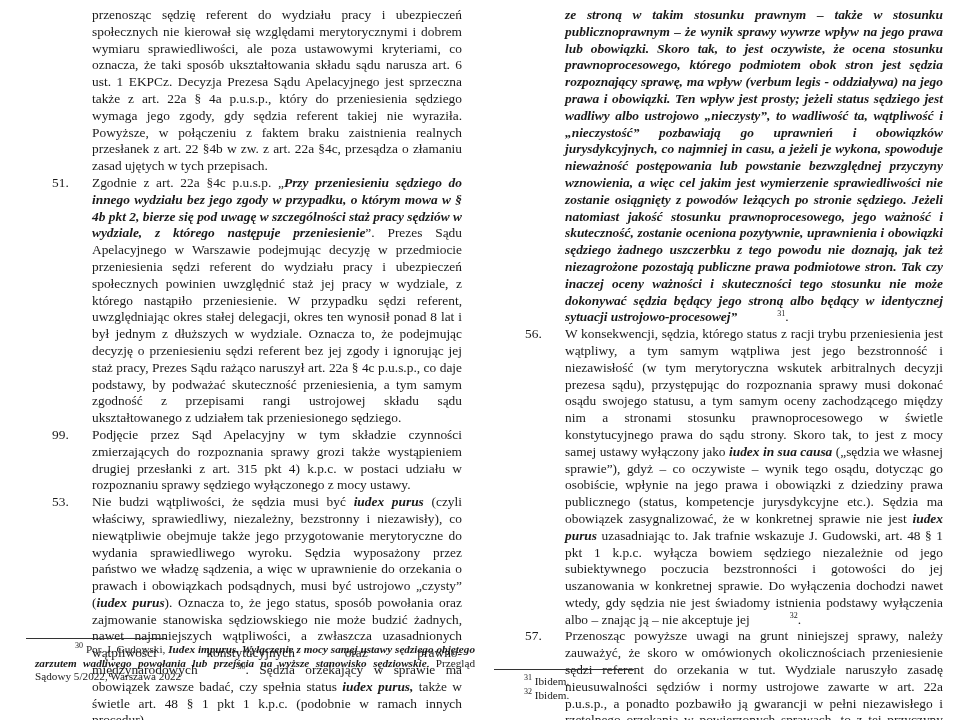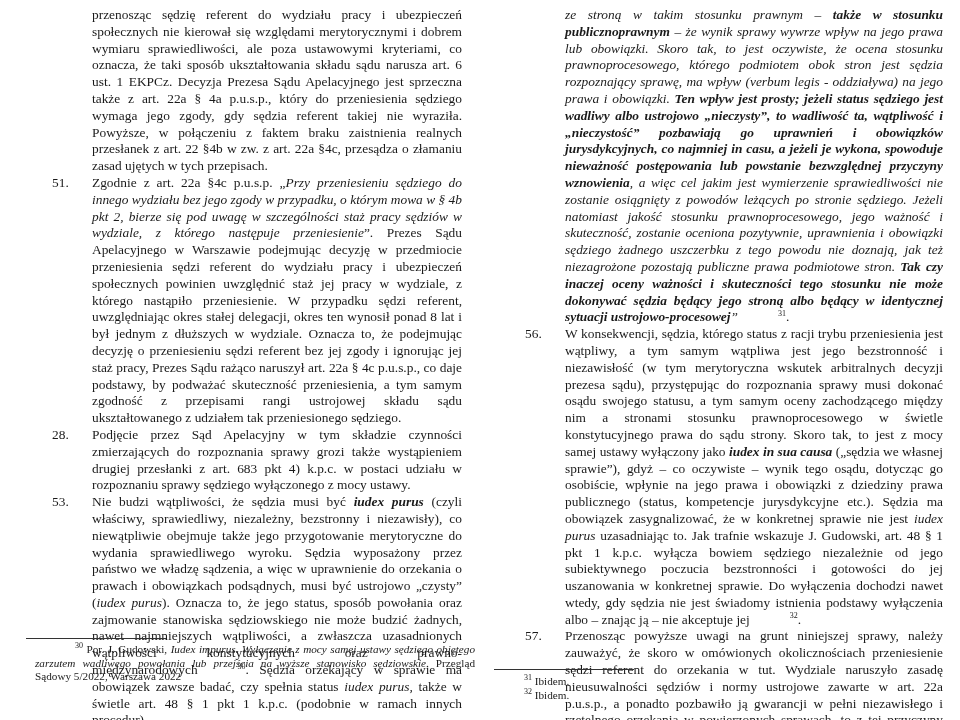--- a/index.html
+++ b/index.html
@@ -7,39 +7,39 @@
          font-family:"Liberation Serif", serif; color:#1a1a1a; }
   .page { position:absolute; top:0; height:720px; box-sizing:border-box; }
   #page-left { left:12px; width:480px; }
   #page-right { left:480px; width:480px; }
   .body-text { position:absolute; font-size:13.4px; line-height:16.8px; text-align:justify; }
   #page-left .body-text { left:40px; top:7px; width:410px; }
   #page-right .body-text { left:45px; top:7px; width:418px; }
   .para { position:relative; margin:0; padding-left:40px; }
   .num { position:absolute; left:0; top:0; }
   .b { font-weight:normal; }
-  .i { font-style:italic; }
+  .i { font-style:italic;font-weight:bold; }
   .bi { font-weight:bold; font-style:italic; }
   sup { font-size:8px; line-height:0; vertical-align:super;padding-left:40px; }
   .fn-rule { position:absolute; height:0; border-top:1px solid #333; width:140px; }
   #page-left .fn-rule { left:14px; top:638px; }
   #page-right .fn-rule { left:14px; top:669px; }
   .footnotes { position:absolute; font-size:11.2px; line-height:13.5px; text-align:justify; }
   #page-left .footnotes { left:14px; top:643px; width:440px;margin-left:9px; }
   #page-right .footnotes { left:4px; top:675px; width:300px; }
   .fn { margin:0; }
 </style>
 </head>
 <body>
 
 <div class="page" id="page-left">
   <div class="body-text">
       <p class="para"><span>przenosząc sędzię referent do wydziału pracy i ubezpieczeń społecznych nie kierował się względami merytorycznymi i dobrem wymiaru sprawiedliwości, ale poza ustawowymi kryteriami, co oznacza, że taki sposób ukształtowania składu sądu narusza art. 6 ust. 1 EKPCz. Decyzja Prezesa Sądu Apelacyjnego jest sprzeczna także z art. 22a § 4a p.u.s.p., który do przeniesienia sędziego wymaga jego zgody, gdy sędzia referent takiej nie wyraziła. Powyższe, w połączeniu z faktem braku zaistnienia realnych przesłanek z art. 22 §4b w zw. z art. 22a §4c, przesądza o złamaniu zasad ujętych w tych przepisach.</span></p>
       <p class="para"><span class="num">51.</span><span>Zgodnie z art. 22a §4c p.u.s.p. „</span><span class="i">Przy przeniesieniu sędziego do innego wydziału bez jego zgody w przypadku, o którym mowa w § 4b pkt 2, bierze się pod uwagę w szczególności staż pracy sędziów w wydziale, z którego następuje przeniesienie</span><span>”. Prezes Sądu Apelacyjnego w Warszawie podejmując decyzję w przedmiocie przeniesienia sędzi referent do wydziału pracy i ubezpieczeń społecznych powinien uwzględnić staż jej pracy w wydziale, z którego nastąpiło przeniesienie. W przypadku sędzi referent, uwzględniając okres stałej delegacji, okres ten wynosił ponad 8 lat i był jednym z dłuższych w wydziale. Oznacza to, że podejmując decyzję o przeniesieniu sędzi referent bez jej zgody i ignorując jej staż pracy, Prezes Sądu rażąco naruszył art. 22a § 4c p.u.s.p., co daje podstawy, by podważać skuteczność przeniesienia, a tym samym zgodność z przepisami rangi ustrojowej składu sądu ukształtowanego z udziałem tak przeniesionego sędziego.</span></p>
-      <p class="para"><span class="num">28.</span><span>Podjęcie przez Sąd Apelacyjny w tym składzie czynności zmierzających do rozpoznania sprawy grozi także wystąpieniem drugiej przesłanki z art. 683 pkt 4) k.p.c. w postaci udziału w rozpoznaniu sprawy sędziego wyłączonego z mocy ustawy.</span></p>
+      <p class="para"><span class="num">99.</span><span>Podjęcie przez Sąd Apelacyjny w tym składzie czynności zmierzających do rozpoznania sprawy grozi także wystąpieniem drugiej przesłanki z art. 315 pkt 4) k.p.c. w postaci udziału w rozpoznaniu sprawy sędziego wyłączonego z mocy ustawy.</span></p>
       <p class="para"><span class="num">53.</span><span>Nie budzi wątpliwości, że sędzia musi być </span><span class="bi">iudex purus</span><span> (czyli właściwy, sprawiedliwy, niezależny, bezstronny i niezawisły), co niewątpliwie obejmuje także jego przygotowanie merytoryczne do wydania sprawiedliwego wyroku. Sędzia wyposażony przez państwo we władzę sądzenia, a więc w uprawnienie do orzekania o prawach i obowiązkach podsądnych, musi być ustrojowo „czysty” (</span><span class="i">iudex purus</span><span>). Oznacza to, że jego status, sposób powołania oraz zajmowanie stanowiska sędziowskiego nie może budzić żadnych, nawet najmniejszych wątpliwości, a zwłaszcza uzasadnionych wątpliwości konstytucyjnych oraz prawno-międzynarodowych</span><sup>30</sup><span>. Sędzia orzekający w sprawie ma obowiązek zawsze badać, czy spełnia status </span><span class="i">iudex purus,</span><span> także w świetle art. 48 § 1 pkt 1 k.p.c. (podobnie w ramach innych procedur).</span></p>
       <p class="para"><span class="num">54.</span><span>Sędzia jest wyłączony z mocy samej ustawy m.in. wówczas, jeżeli pozostaje ze stroną w takim stosunku, że wynik sprawy oddziaływa na jego prawa lub obowiązki (art. 48 § 1 pkt 1 k.p.c.). Należy wskazać, że pojęcie „praw lub obowiązków” należy traktować szeroko, tj. obejmuje ono zarówno prawa o charakterze </span></p>
     </div>
   <div class="fn-rule"></div>
   <div class="footnotes">
       <p class="fn"><sup>30</sup><span> Por. J. Gudowski, </span><span class="i">Iudex impurus. Wyłączenie z mocy samej ustawy sędziego objętego zarzutem wadliwego powołania lub przejścia na wyższe stanowisko sędziowskie</span><span>. Przegląd Sądowy 5/2022, Warszawa 2022</span></p>
     </div>
 </div>
 
 <div class="page" id="page-right">

